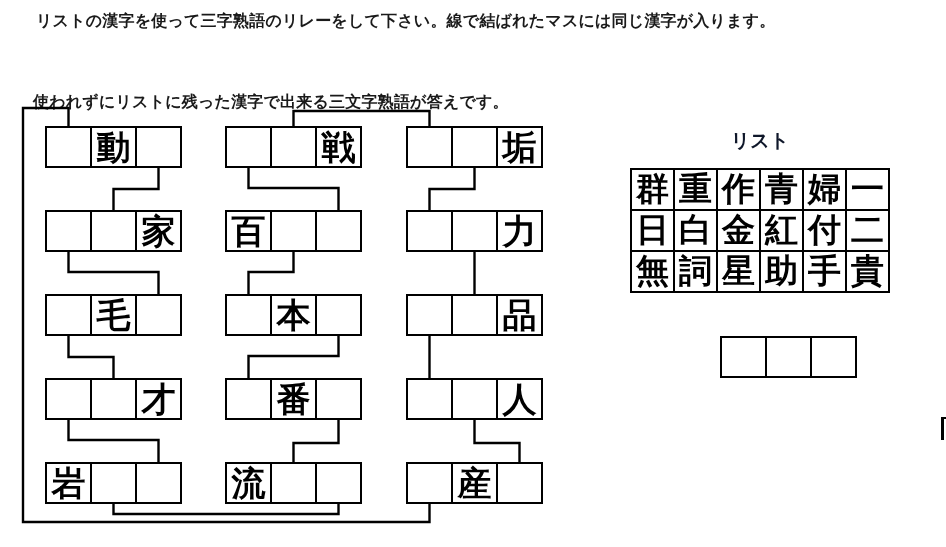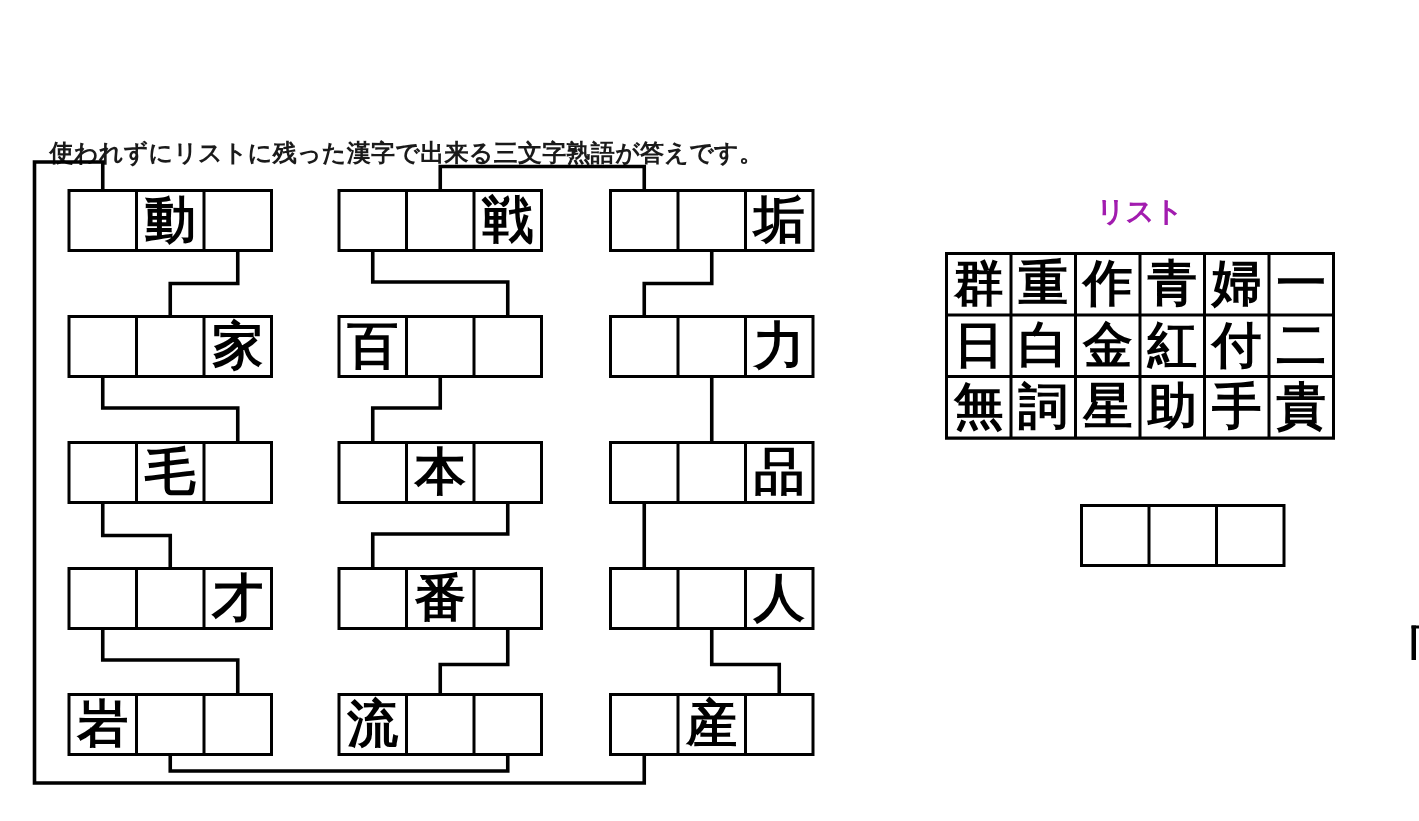--- a/index.html
+++ b/index.html
@@ -19,41 +19,42 @@
     position:absolute;display:flex;background:#fff;border:2px solid #000;box-sizing:content-box;
   }
   .pbox .cell{
     width:43px;height:38px;border-left:2px solid #000;
     display:flex;align-items:center;justify-content:center;
     font-size:34px;font-weight:bold;line-height:38px;
   }
   .pbox .cell:first-child{border-left:none;}
   .list-title{
     position:absolute;left:630px;top:128px;width:260px;text-align:center;
-    font-size:19px;font-weight:bold;color:#a21caf;
+    font-size:19px;font-weight:bold;color:#0f172a;
   }
   .list-table{
     position:absolute;left:630px;top:168px;display:grid;
     grid-template-columns:repeat(6,41px);grid-auto-rows:39px;gap:2px;
     background:#000;border:2px solid #000;
   }
   .list-table .lcell{
     background:#fff;display:flex;align-items:center;justify-content:center;
     font-size:33px;font-weight:bold;
   }
   #cutoff-mark{
     position:absolute;left:941px;top:417px;width:5px;height:21px;
     border-left:3px solid #000;border-top:2px solid #000;
   }
 </style>
 </head>
 <body>
 
 <div id="canvas">
 
+  <p id="instr1" class="instr">リストの漢字を使って三字熟語のリレーをして下さい。線で結ばれたマスには同じ漢字が入ります。</p>
   <p id="instr2" class="instr">使われずにリストに残った漢字で出来る三文字熟語が答えです。</p>
 
   <svg class="connectors" width="946" height="547" viewBox="0 0 946 547">
       <path d="M68.5,126 L68.5,108 L23,108 L23,522 L429.5,522 L429.5,504"></path>
       <path d="M158.5,168 L158.5,189 L113.5,189 L113.5,210"></path>
       <path d="M68.5,252 L68.5,272 L158.5,272 L158.5,294"></path>
       <path d="M68.5,336 L68.5,357 L113.5,357 L113.5,378"></path>
       <path d="M68.5,420 L68.5,440 L158.5,440 L158.5,462"></path>
       <path d="M113.5,504 L113.5,514 L338.5,514 L338.5,504"></path>
       <path d="M293.5,126 L293.5,111 L429.5,111 L429.5,126"></path>

